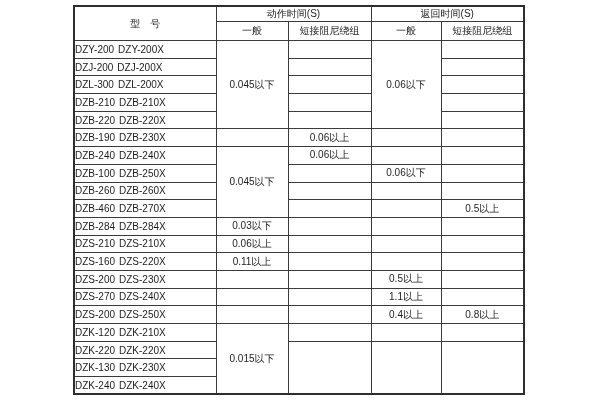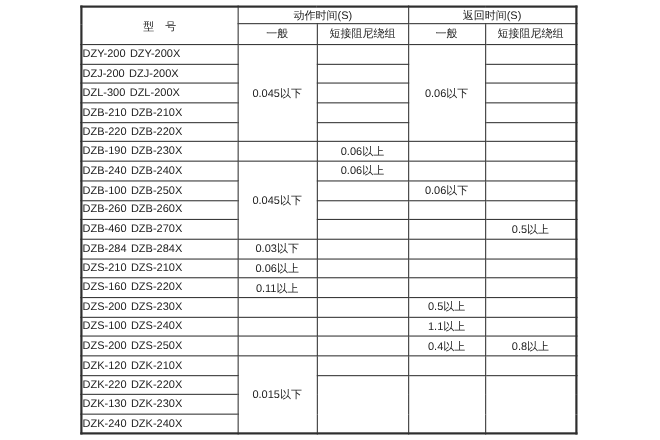--- a/index.html
+++ b/index.html
@@ -225,21 +225,21 @@
             </div>
           </td>
           <td></td>
           <td></td>
           <td>0.5以上</td>
           <td></td>
         </tr>
         <tr>
           <td>
             <div class="model-wrap">
-              <span>DZS-100</span>
+              <span>DZS-270</span>
               <span>DZS-240X</span>
             </div>
           </td>
           <td></td>
           <td></td>
           <td>1.1以上</td>
           <td></td>
         </tr>
         <tr>
           <td>

